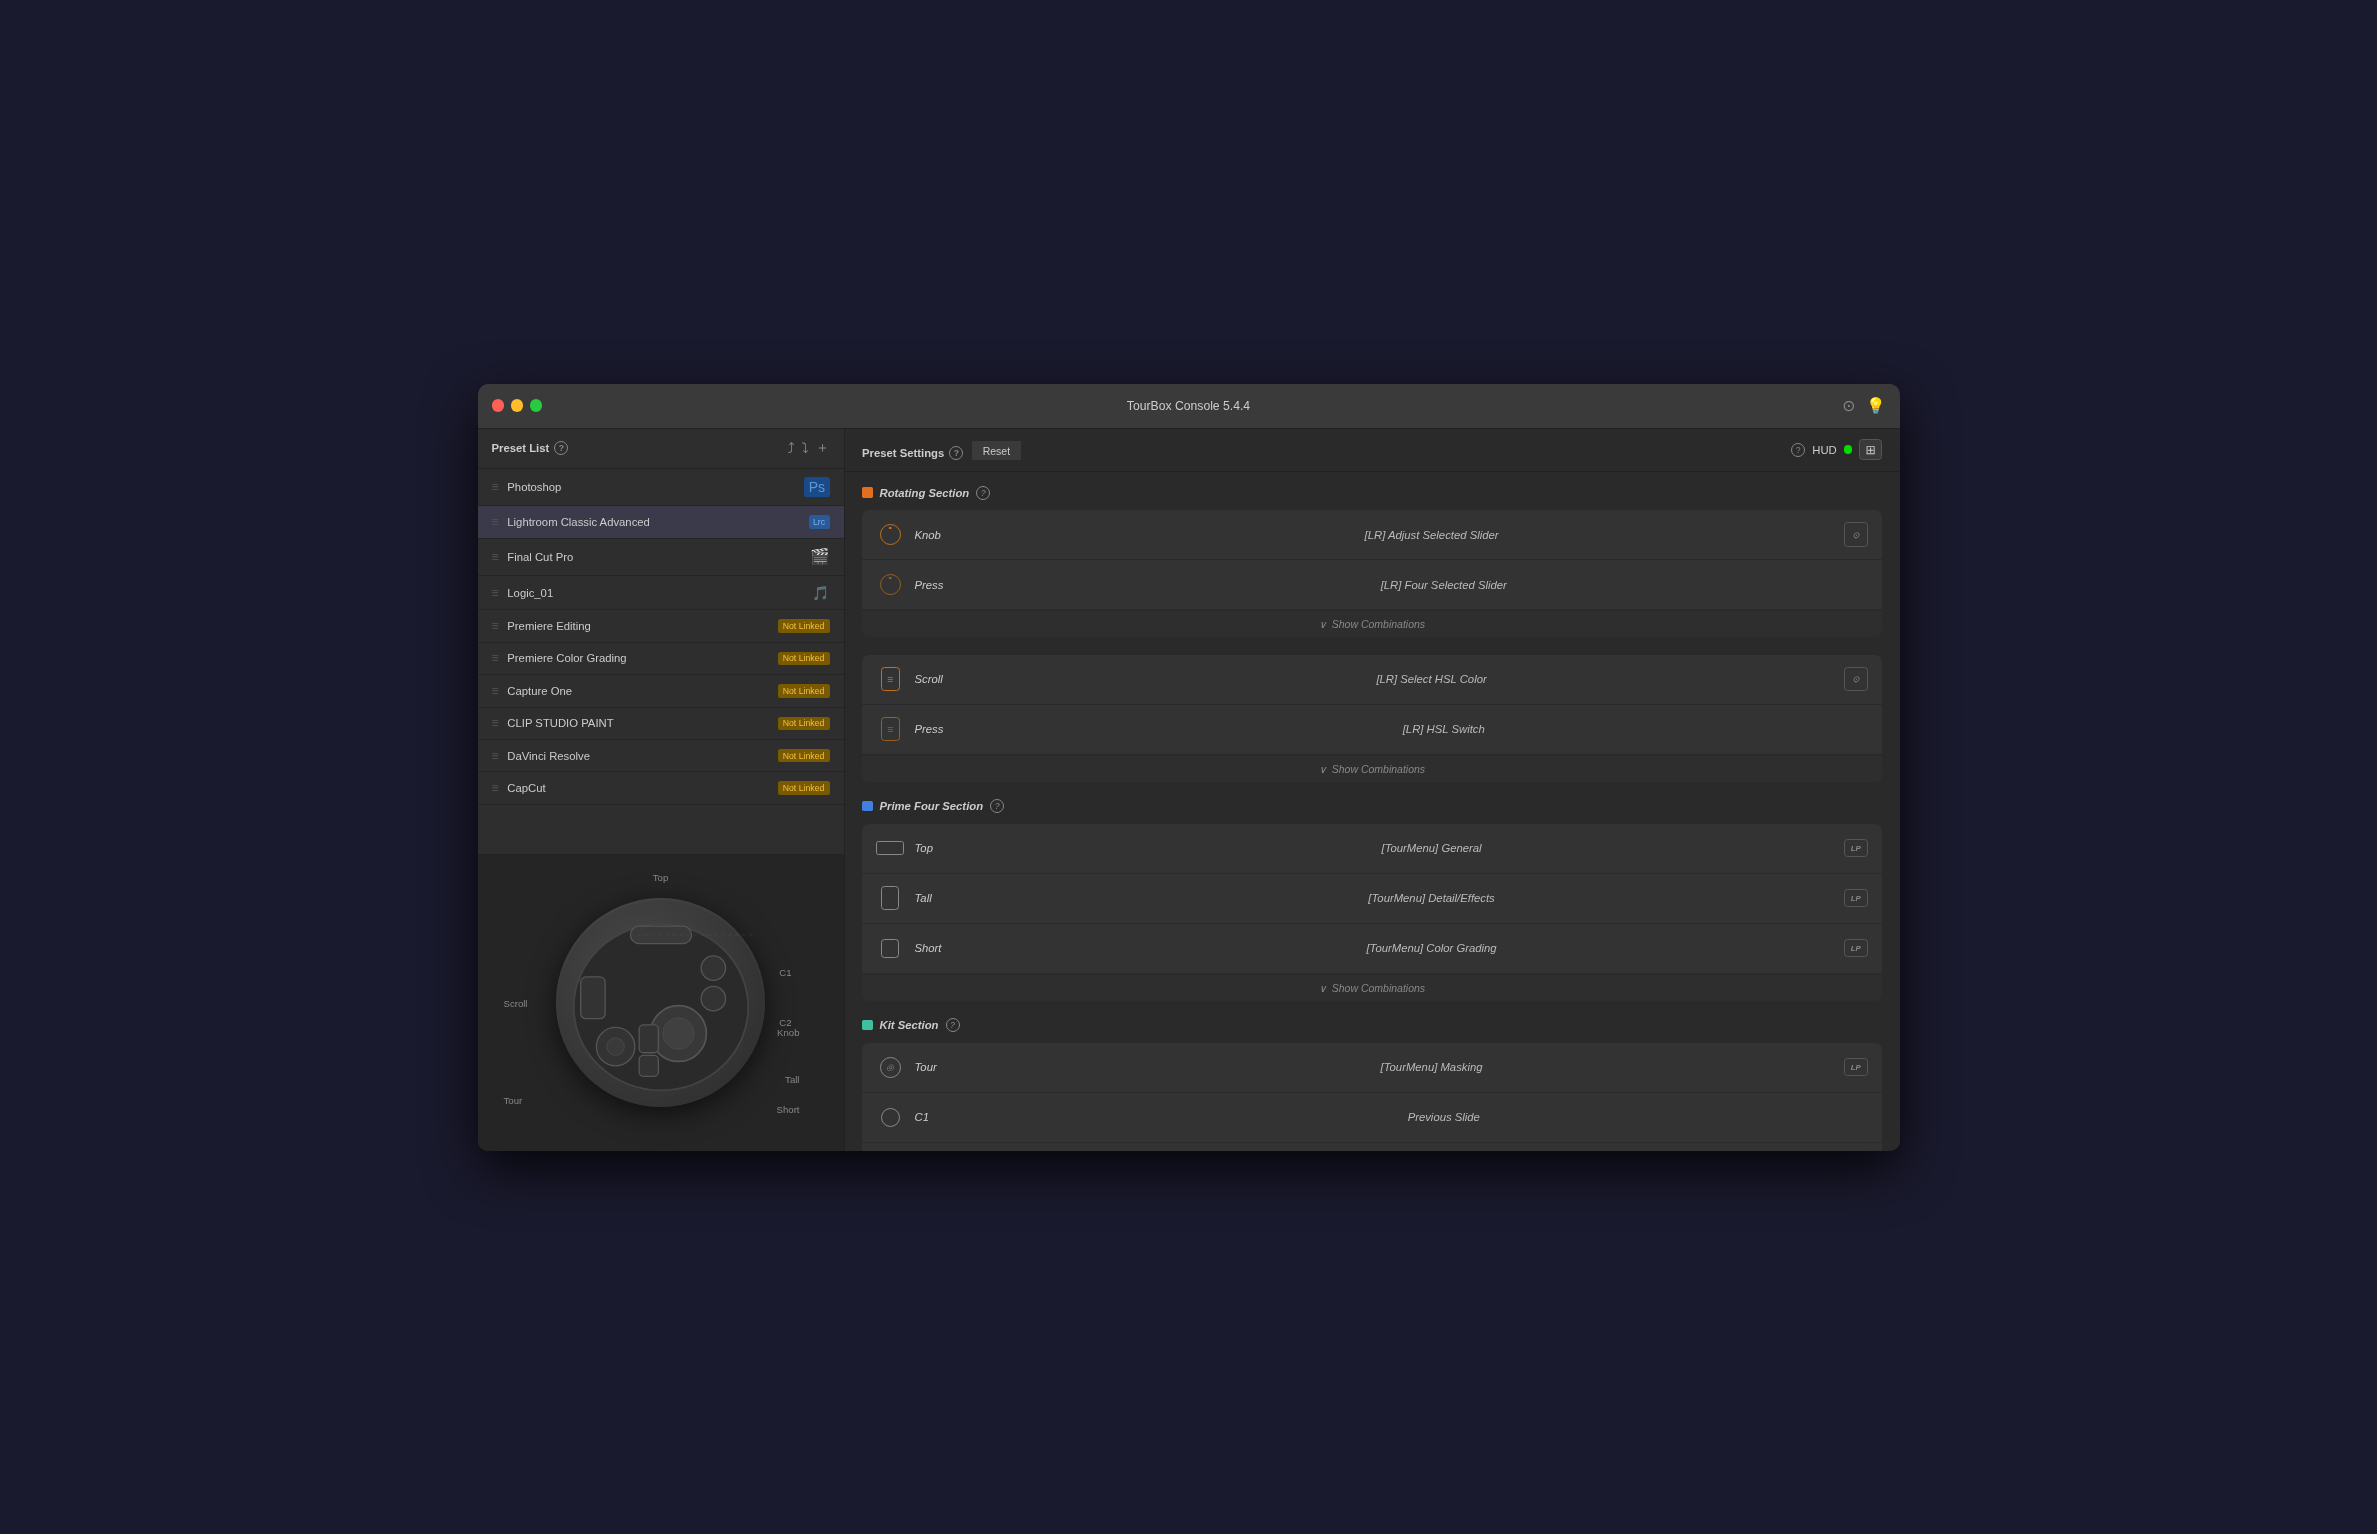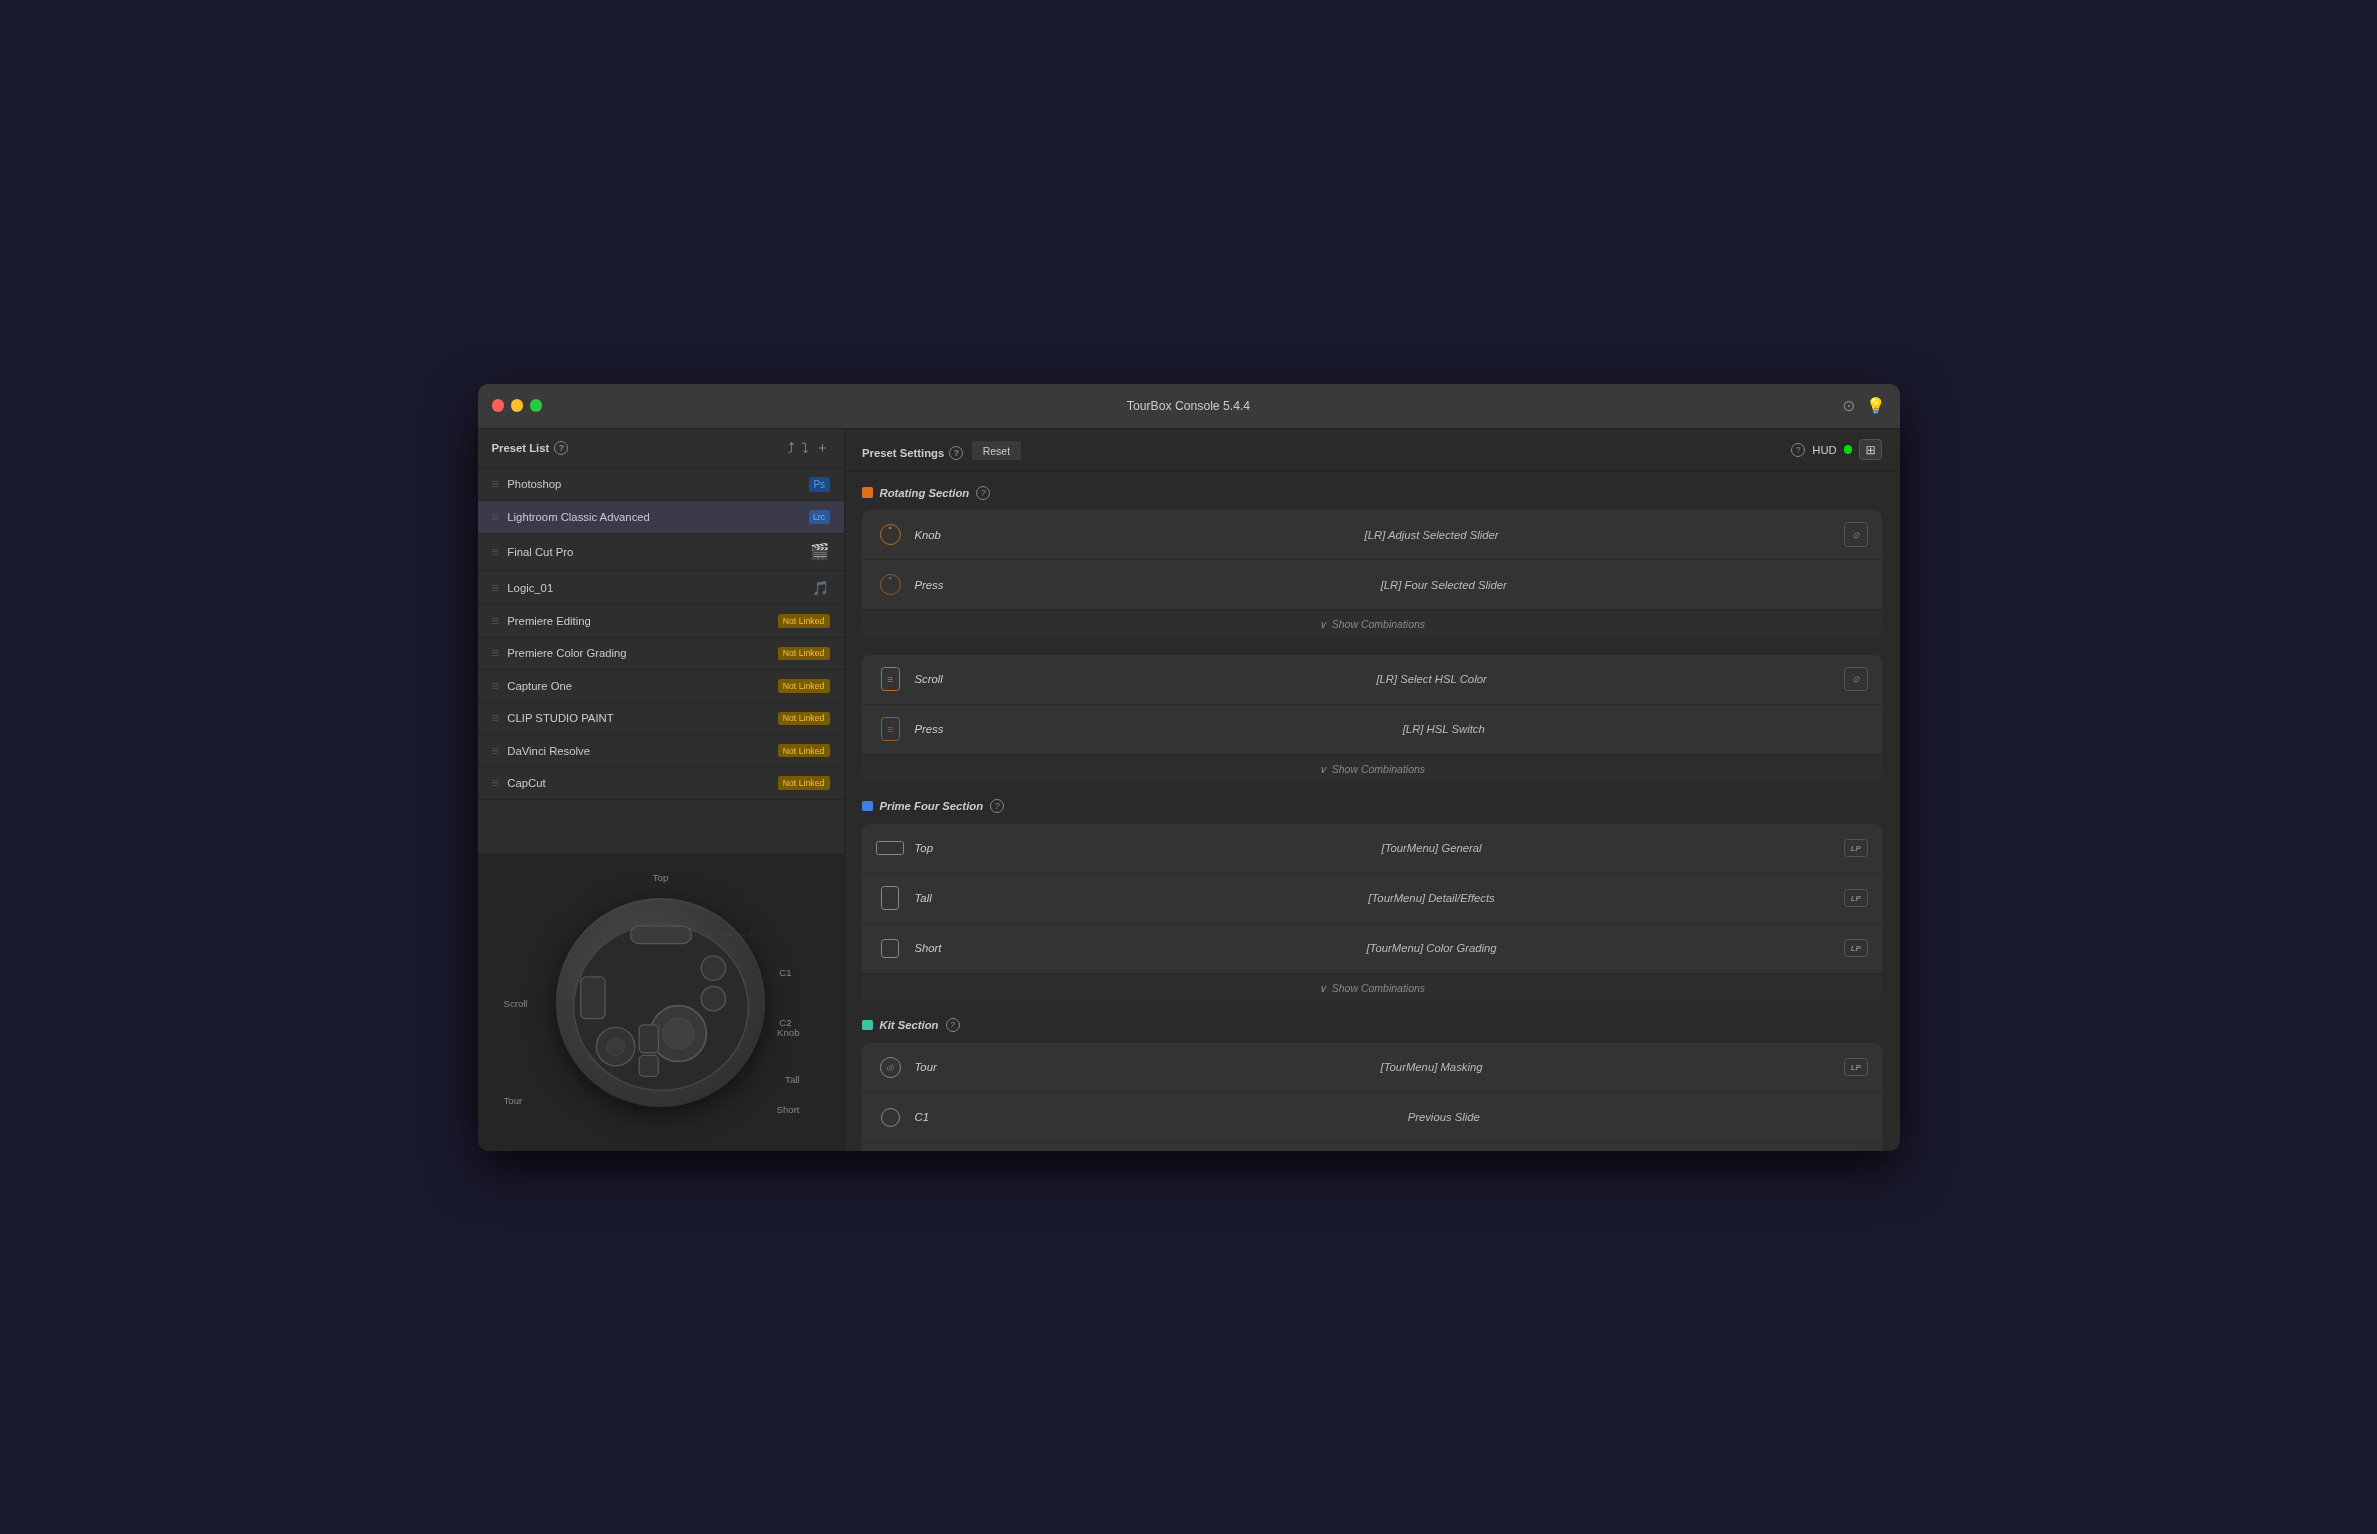--- a/index.html
+++ b/index.html
@@ -173,21 +173,21 @@
       color: #555;
       font-size: 12.2px;
       margin-right: 8.7px;
       cursor: grab;
     }
     .preset-name {
       color: #ccc;
       font-size: 11.3px;
       flex: 1;
     }
-    .badge-ps { background: #1a4a8a; color: #5b9bd5; font-size: 10px; padding: 1.7px 4.4px; border-radius: 2.6px; }
+    .badge-ps { background: #1a4a8a; color: #5b9bd5; font-size: 14px; padding: 1.7px 4.4px; border-radius: 2.6px; }
     .badge-lrc { background: #2a5a9a; color: #7eb5e8; font-size: 8.7px; padding: 1.7px 4.4px; border-radius: 2.6px; }
     .badge-not-linked {
       background: #7a5a00;
       color: #f0c040;
       font-size: 8.7px;
       padding: 1.7px 5.2px;
       border-radius: 2.6px;
       font-weight: 500;
     }
     

